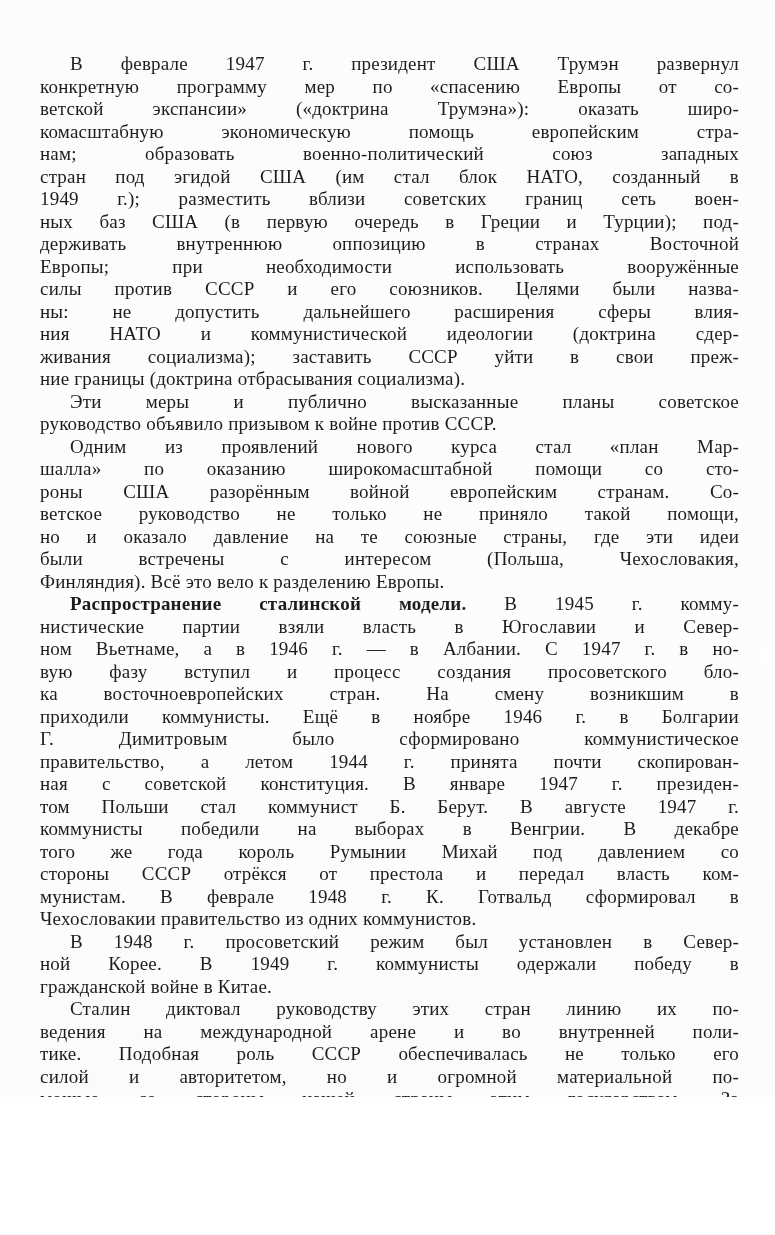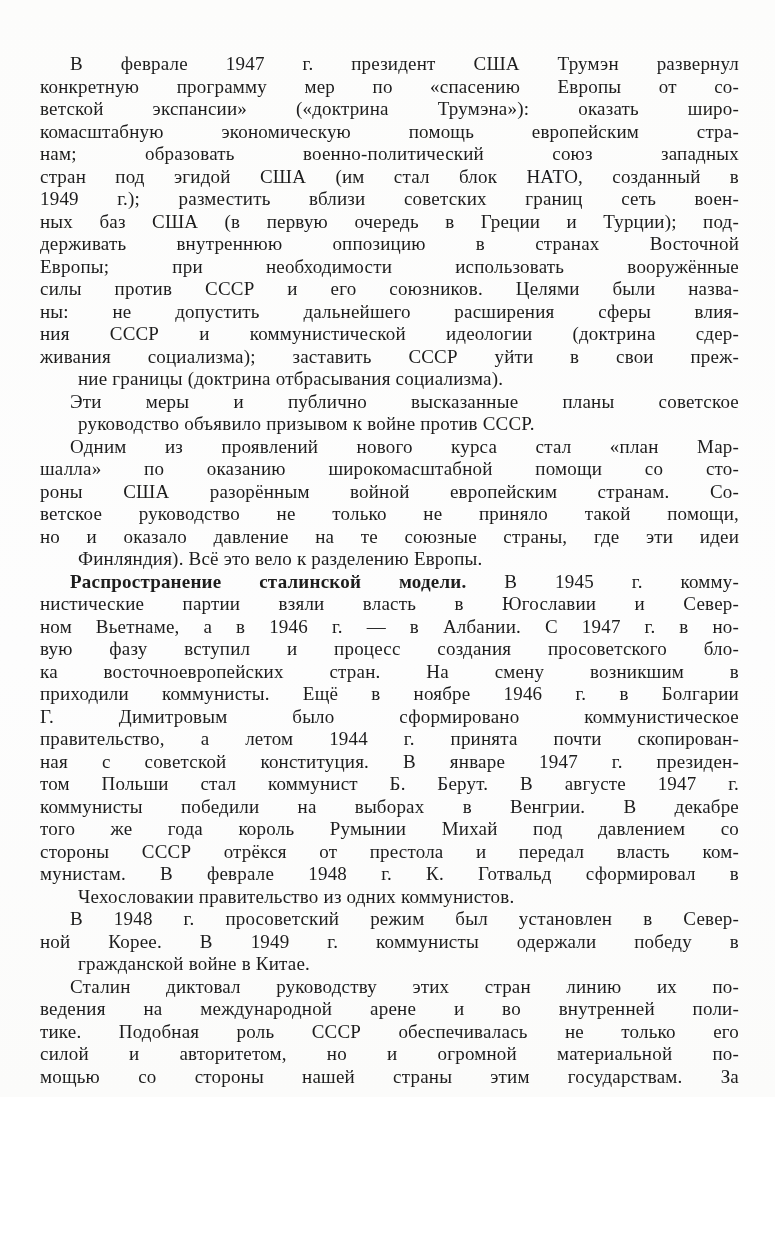--- a/index.html
+++ b/index.html
@@ -25,21 +25,21 @@
     line-height: 22.5px;
     letter-spacing: 0.2px;
   }
   .para { margin: 0; padding: 0; }
   .line {
     text-align: justify;
     text-align-last: justify;
     min-height: 22.5px;
   }
   .line.indent { text-indent: 30px; }
-  .line.last { text-align-last: left; margin-left: 38px; }
+  .line.last { text-align-last: left; }
   .bold { font-weight: bold; }
   .page-number {
     position: absolute;
     top: 1156px;
     left: 653px;
     width: 60px;
     font-family: "DejaVu Serif", serif;
     font-size: 28px;
     letter-spacing: 1px;
     color: #74a4c3;
@@ -58,36 +58,37 @@
       <div class="line">ветской экспансии» («доктрина Трумэна»): оказать широ-</div>
       <div class="line">комасштабную экономическую помощь европейским стра-</div>
       <div class="line">нам; образовать военно-политический союз западных</div>
       <div class="line">стран под эгидой США (им стал блок НАТО, созданный в</div>
       <div class="line">1949 г.); разместить вблизи советских границ сеть воен-</div>
       <div class="line">ных баз США (в первую очередь в Греции и Турции); под-</div>
       <div class="line">держивать внутреннюю оппозицию в странах Восточной</div>
       <div class="line">Европы; при необходимости использовать вооружённые</div>
       <div class="line">силы против СССР и его союзников. Целями были назва-</div>
       <div class="line">ны: не допустить дальнейшего расширения сферы влия-</div>
-      <div class="line">ния СССР и коммунистической идеологии (доктрина сдер-</div>
+      <div class="line">ния НАТО и коммунистической идеологии (доктрина сдер-</div>
       <div class="line">живания социализма); заставить СССР уйти в свои преж-</div>
       <div class="line last">ние границы (доктрина отбрасывания социализма).</div>
     </div>
 
     <div class="para">
       <div class="line indent">Эти меры и публично высказанные планы советское</div>
       <div class="line last">руководство объявило призывом к войне против СССР.</div>
     </div>
 
     <div class="para">
       <div class="line indent">Одним из проявлений нового курса стал «план Мар-</div>
       <div class="line">шалла» по оказанию широкомасштабной помощи со сто-</div>
       <div class="line">роны США разорённым войной европейским странам. Со-</div>
       <div class="line">ветское руководство не только не приняло такой помощи,</div>
       <div class="line">но и оказало давление на те союзные страны, где эти идеи</div>
+      <div class="line">были встречены с интересом (Польша, Чехословакия,</div>
       <div class="line last">Финляндия). Всё это вело к разделению Европы.</div>
     </div>
 
     <div class="para">
       <div class="line indent">
         <span class="bold">Распространение сталинской модели.</span>
         <span>В 1945 г. комму-</span>
       </div>
       <div class="line">нистические партии взяли власть в Югославии и Север-</div>
       <div class="line">ном Вьетнаме, а в 1946 г. — в Албании. С 1947 г. в но-</div>

